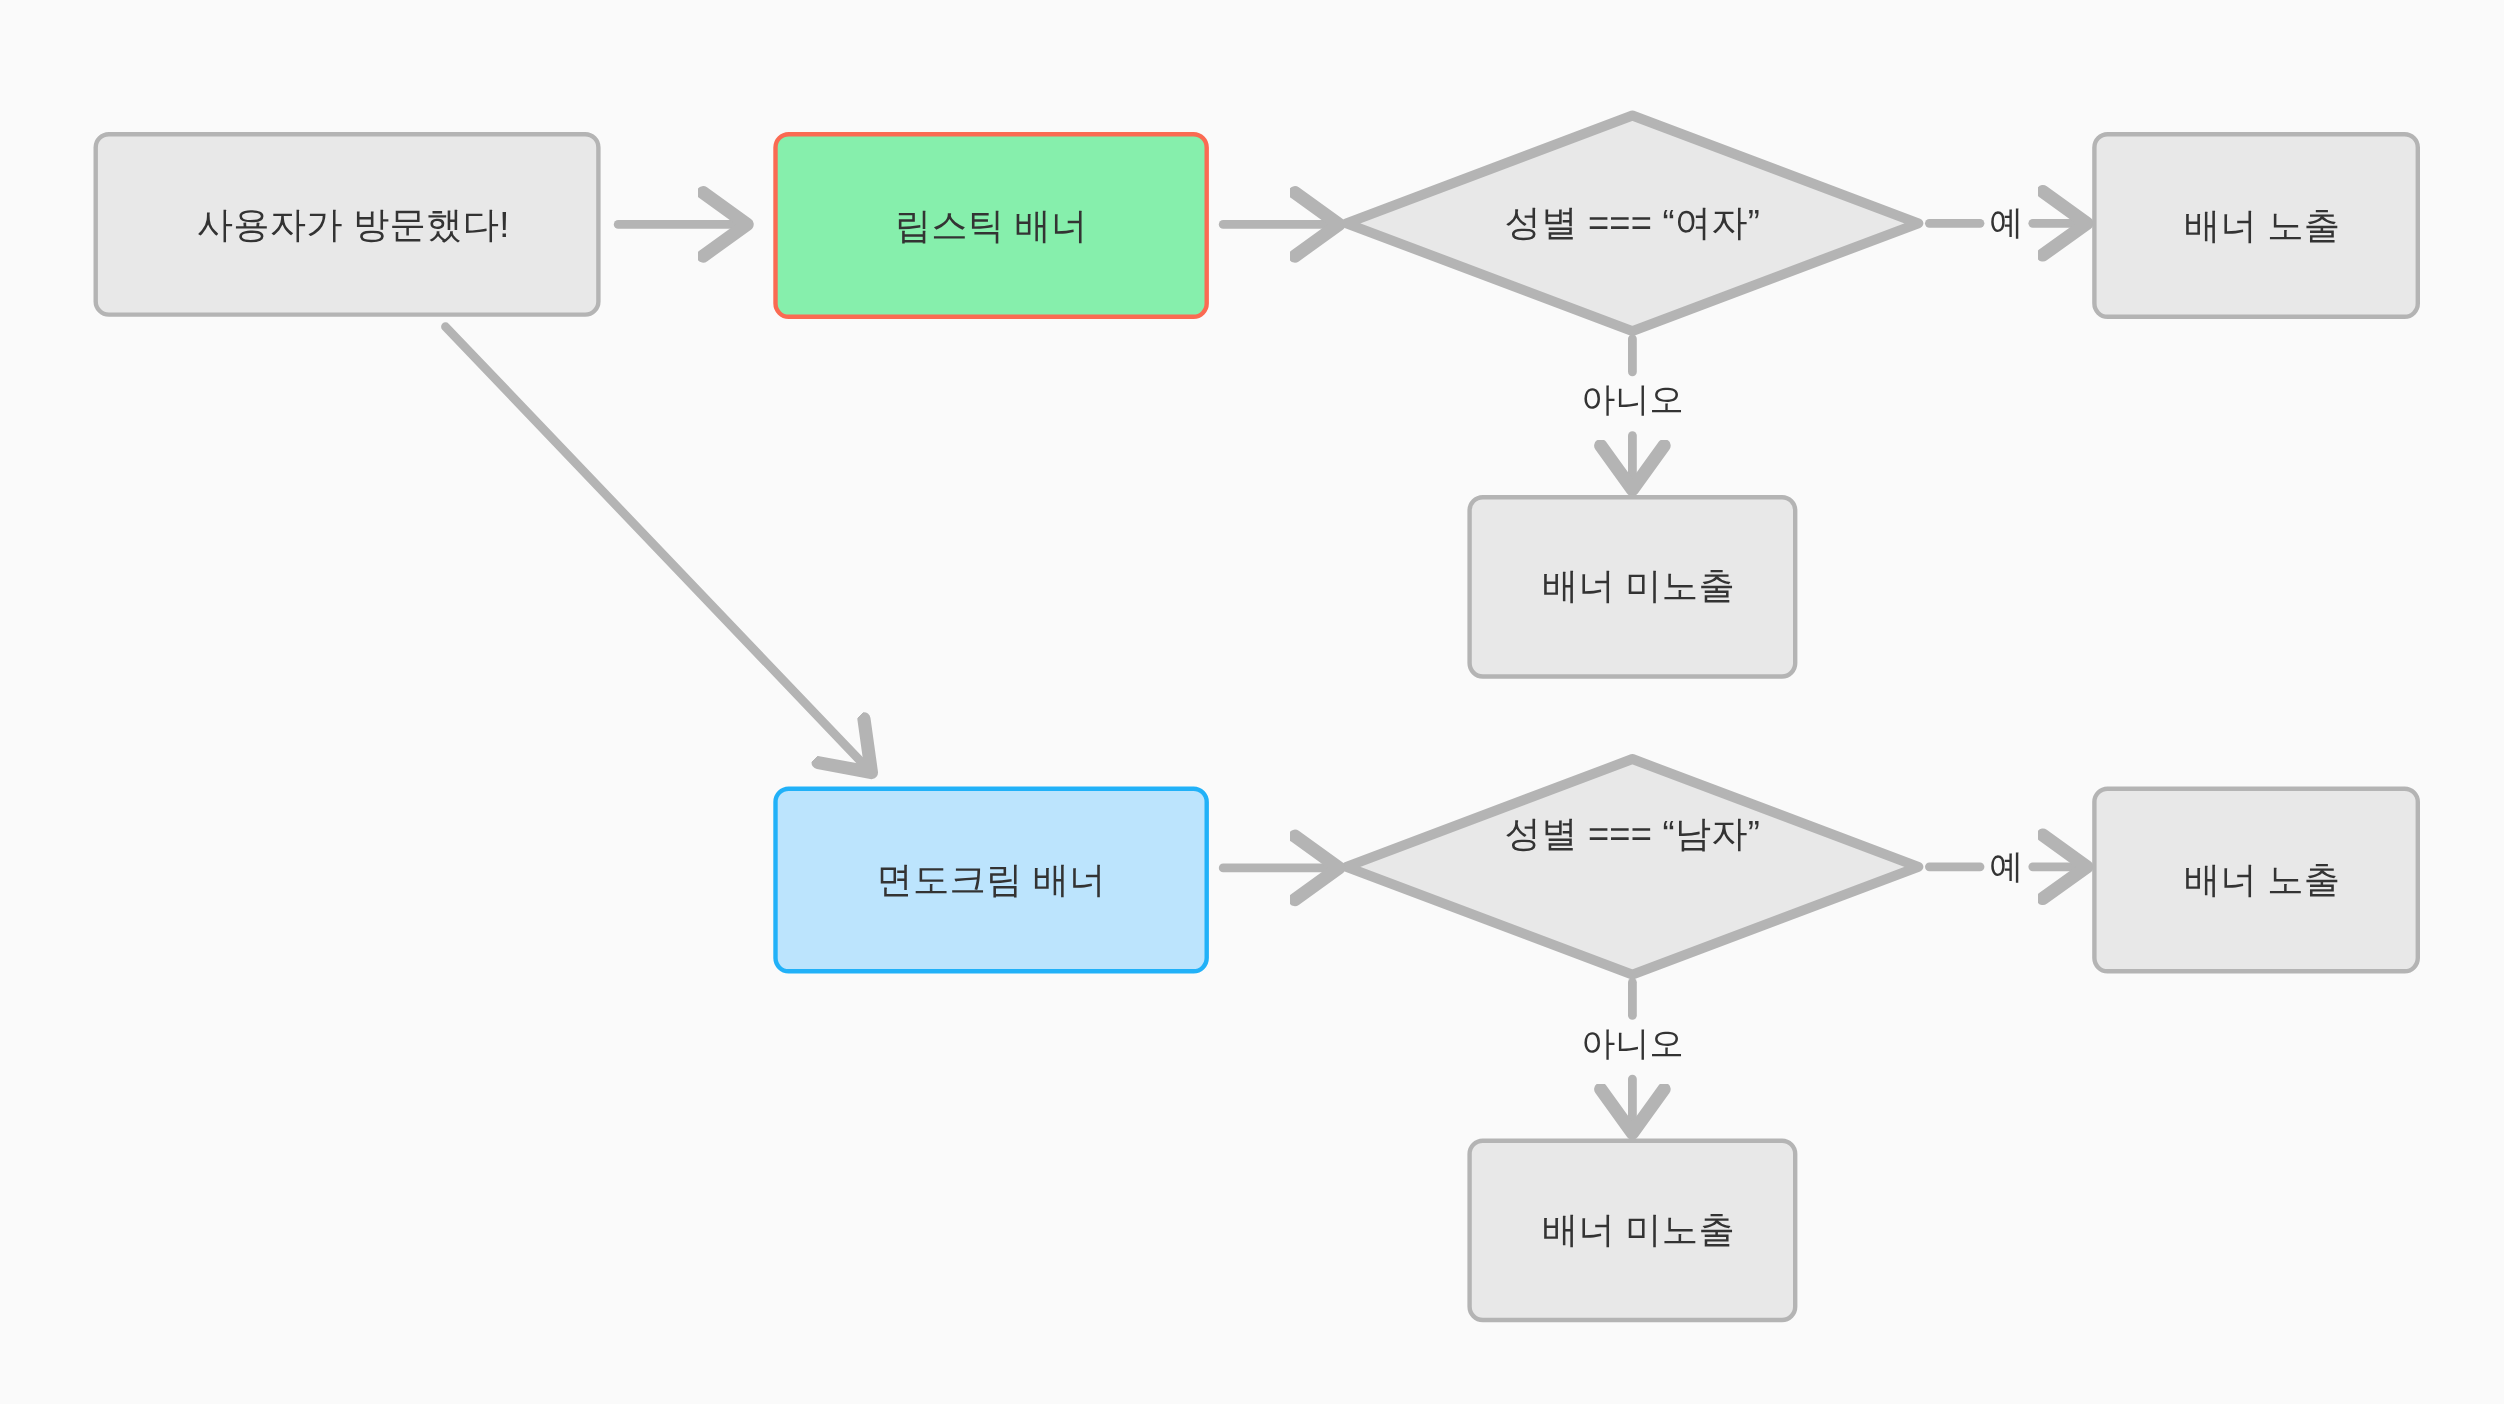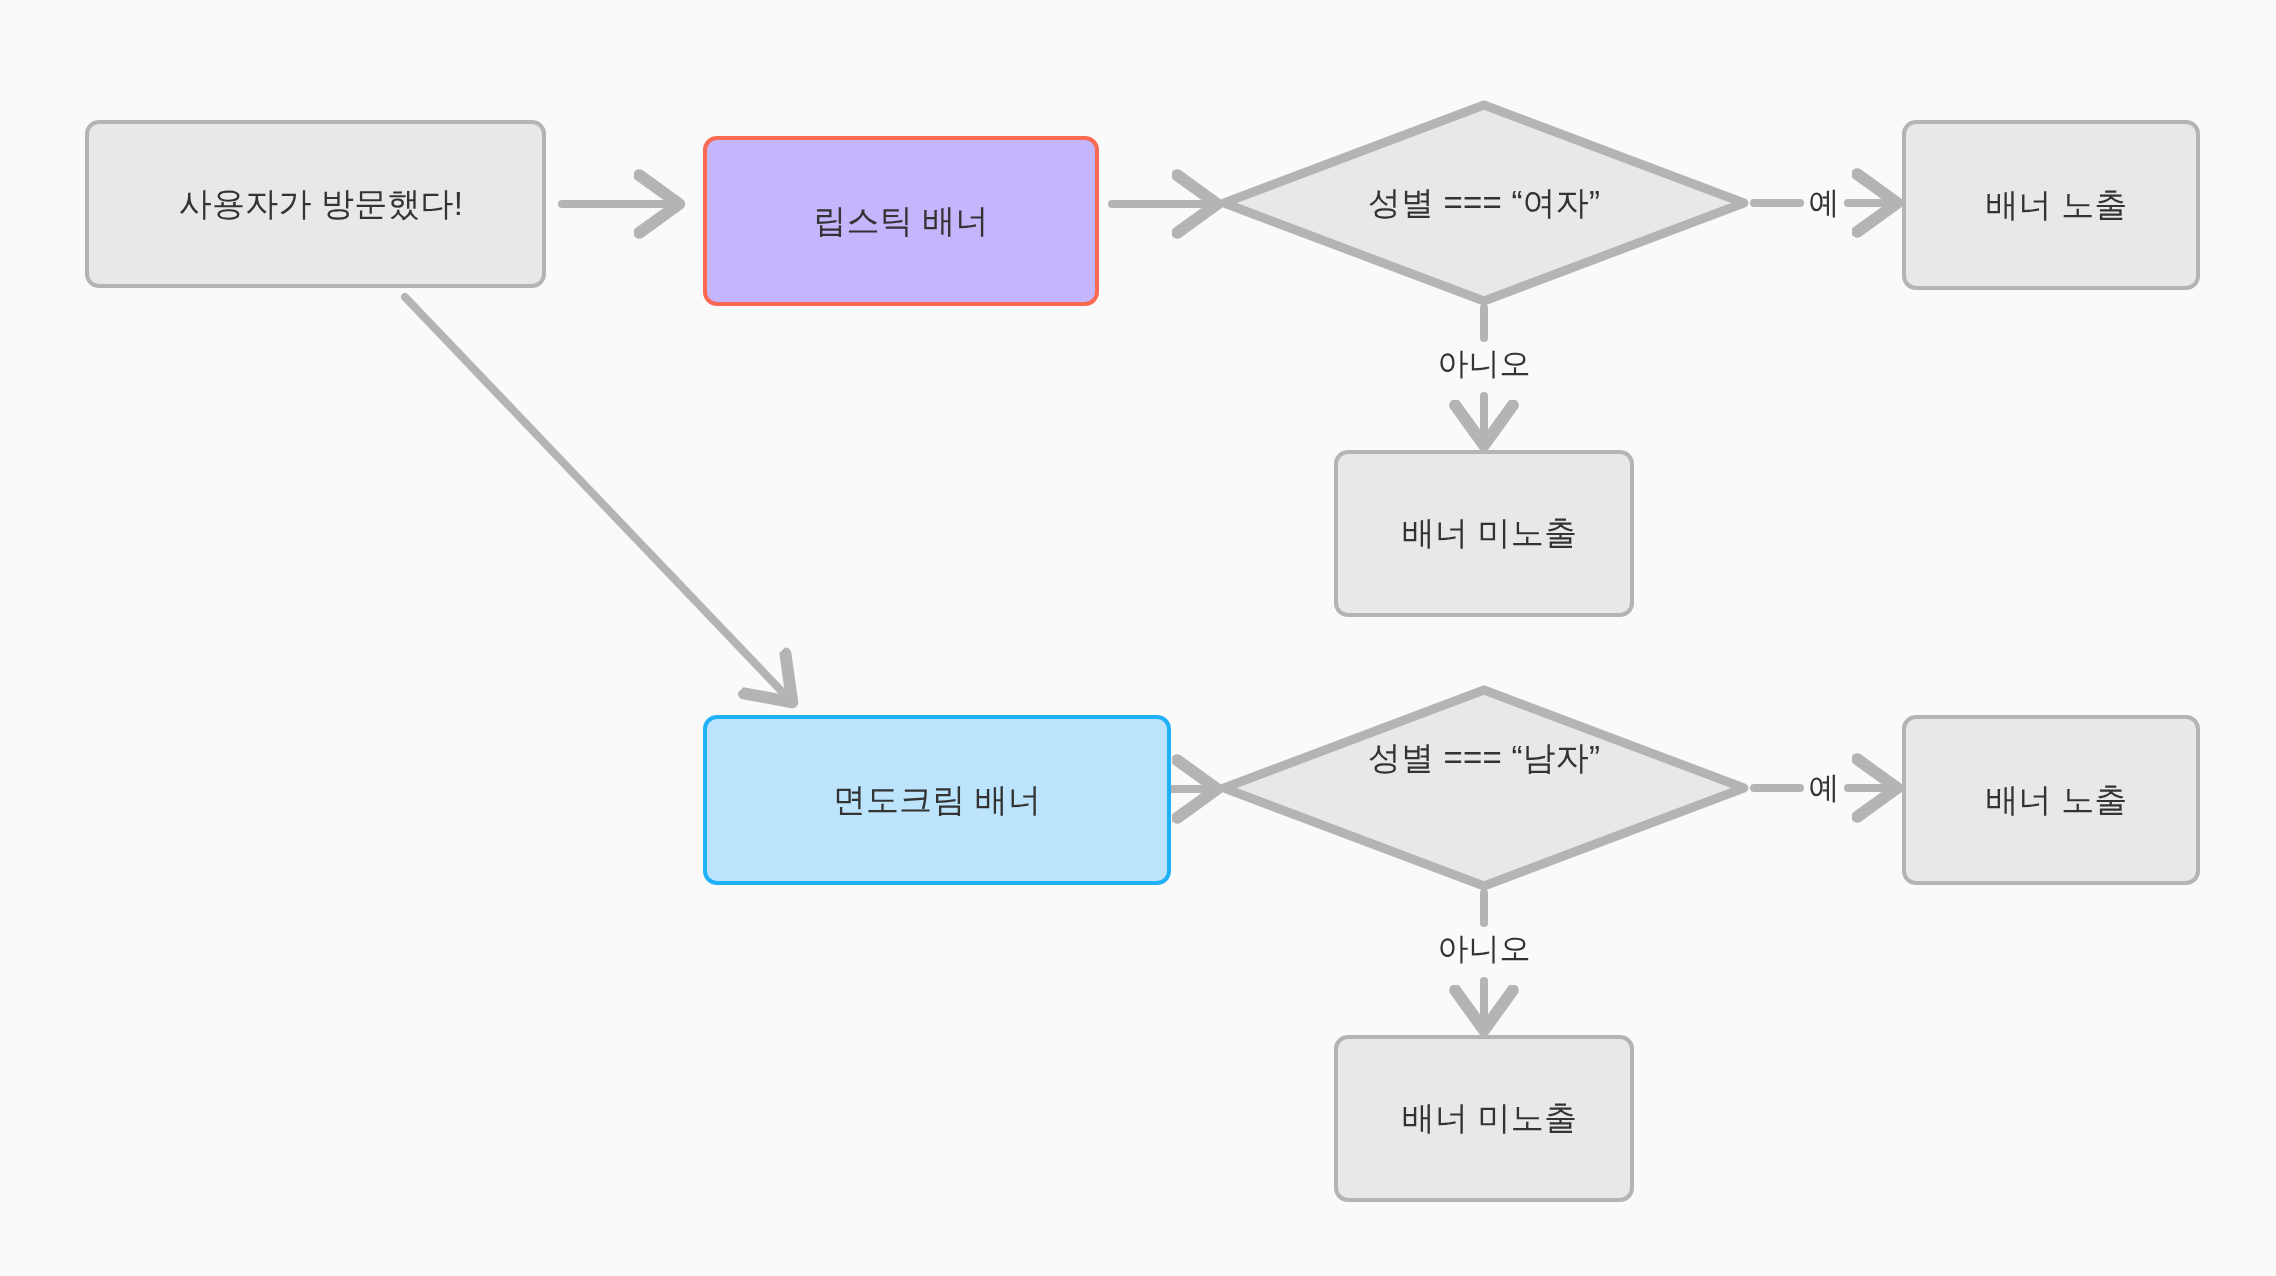--- a/index.html
+++ b/index.html
@@ -43,23 +43,22 @@
     border-style: solid;
     border-width: 4px;
     border-radius: 14px;
   }
   .node.process.neutral {
     background: #e8e8e8;
     border-color: #b4b4b4;
     padding-left: 11px;
   }
   .node.process.accent-red {
-    background: #c4b5fd;
+    background: #86efac;
     border-color: #fa6a52;
-    margin-top: 16px;
   }
   .node.process.accent-blue {
     background: #bce4fd;
     border-color: #21b1f8;
   }
   .node.decision {
     background: transparent;
     border: none;
   }
   .node.decision .decision-label {
@@ -131,21 +130,21 @@
   </div>
 
   <div class="node process neutral" style="left:1902px; top:120px; width:298px; height:170px;">
     <span>배너 노출</span>
   </div>
 
   <div class="node process neutral" style="left:1334px; top:450px; width:300px; height:167px;">
     <span>배너 미노출</span>
   </div>
 
-  <div class="node process accent-blue" style="left:703px; top:715px; width:468px; height:170px;">
+  <div class="node process accent-blue" style="left:703px; top:715px; width:396px; height:170px;">
     <span>면도크림 배너</span>
   </div>
 
   <div class="node decision" style="left:1224px; top:660px; width:520px; height:196px;">
     <span class="decision-label">성별 === “남자”</span>
   </div>
 
   <div class="node process neutral" style="left:1902px; top:715px; width:298px; height:170px;">
     <span>배너 노출</span>
   </div>

